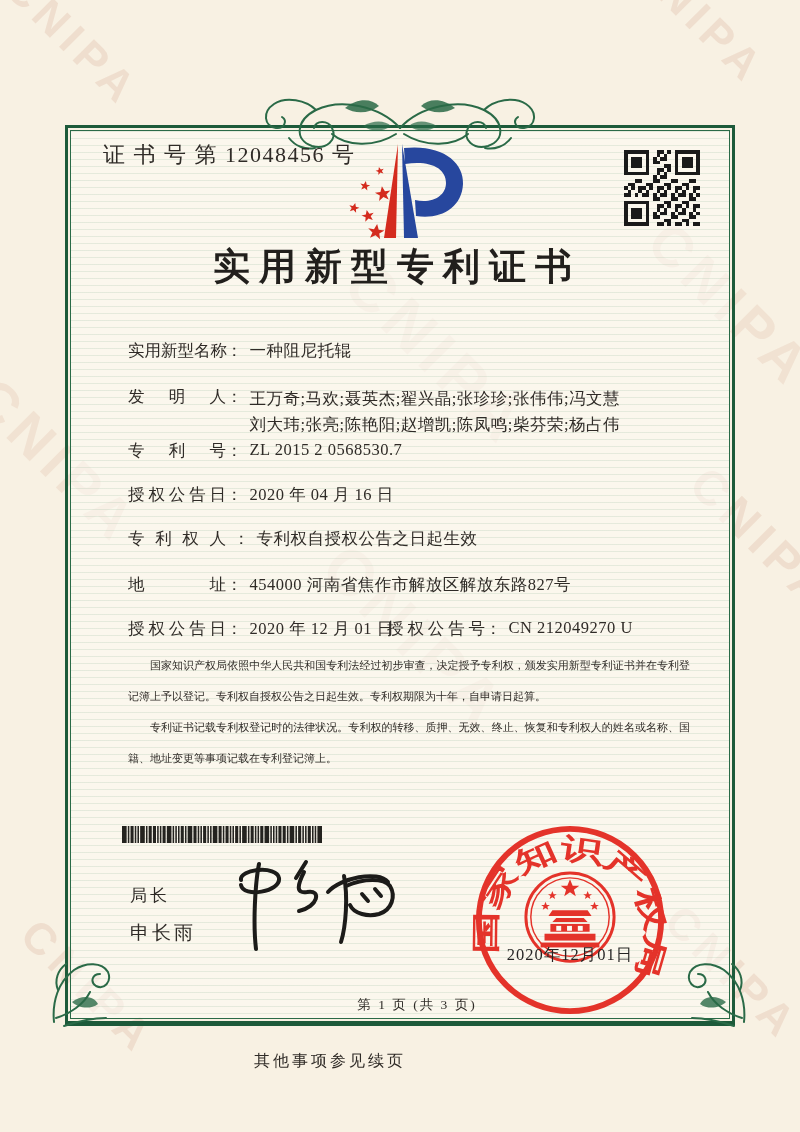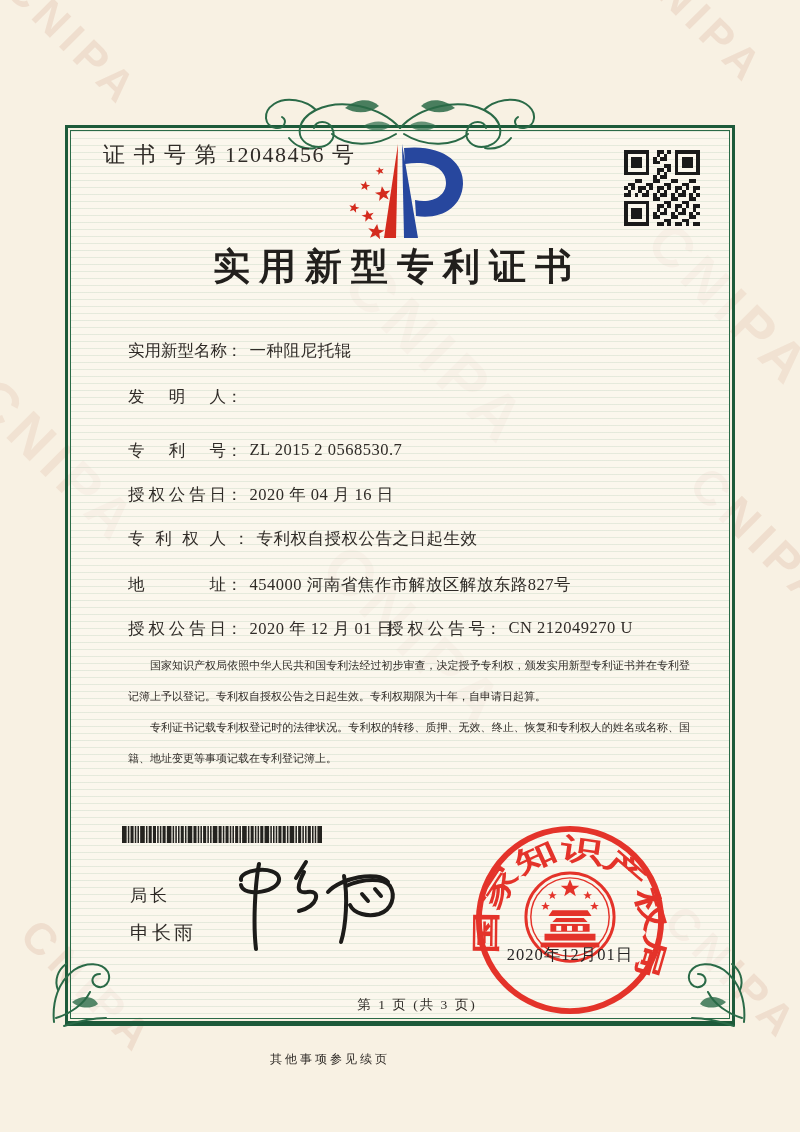--- a/index.html
+++ b/index.html
@@ -62,21 +62,21 @@
   .signer-title{position:absolute;left:130px;top:884px;font-size:17px;letter-spacing:3px;}
   .signer-name{position:absolute;left:130px;top:920px;font-size:19px;letter-spacing:3px;}
   .signature{position:absolute;left:228px;top:852px;}
   
   .seal{position:absolute;left:472px;top:822px;width:196px;height:196px;opacity:0.93;}
   .seal-date{
     position:absolute;left:0;top:122px;width:196px;text-align:center;
     font-size:16.5px;color:#141414;letter-spacing:1px;white-space:nowrap;
   }
   .page-no{position:absolute;left:65px;top:996px;width:664px;text-align:center;font-size:13.5px;letter-spacing:2px;margin-left:20px;}
-  .continuation{position:absolute;left:0;top:1051px;width:660px;text-align:center;font-size:12px;letter-spacing:3px;}
+  .continuation{position:absolute;left:0;top:1051px;width:660px;text-align:center;font-size:16px;letter-spacing:3px;}
 </style>
 </head>
 <body>
 
 <div class="page">
 
   <div class="wm" style="left:-12px;top:14px;font-size:44px;">CNIPA</div>
   <div class="wm" style="left:614px;top:-8px;font-size:44px;">CNIPA</div>
   <div class="wm" style="left:628px;top:272px;font-size:56px;color:rgba(205,150,125,0.16);">CNIPA</div>
   <div class="wm" style="left:-46px;top:428px;font-size:56px;color:rgba(205,150,125,0.16);">CNIPA</div>
@@ -368,21 +368,24 @@
         <rect x="6" y="20" width="1" height="1" fill="#1a1a1a"></rect>
       </svg>
 
     <div class="title">实用新型专利证书</div>
 
     <div class="row r-name">
       <span class="lbl">实用新型名称</span><span class="colon">：</span><span class="val">一种阻尼托辊</span>
     </div>
 
     <div class="row r-inventors">
-      <span class="lbl">发明人</span><span class="colon">：</span>
+      <span class="lbl">发明人</span><span class="colon">：</span><span class="val" style="line-height:26px;">
+        <span class="val2">王万奇;马欢;聂英杰;翟兴晶;张珍珍;张伟伟;冯文慧</span>
+        <span class="val2">刘大玮;张亮;陈艳阳;赵增凯;陈凤鸣;柴芬荣;杨占伟</span>
+      </span>
     </div>
 
     <div class="row r-patentno">
       <span class="lbl">专利号</span><span class="colon">：</span><span class="val">ZL 2015 2 0568530.7</span>
     </div>
 
     <div class="row r-filing">
       <span class="lbl">授权公告日</span><span class="colon">：</span><span class="val">2020 年 04 月 16 日</span>
     </div>
 

